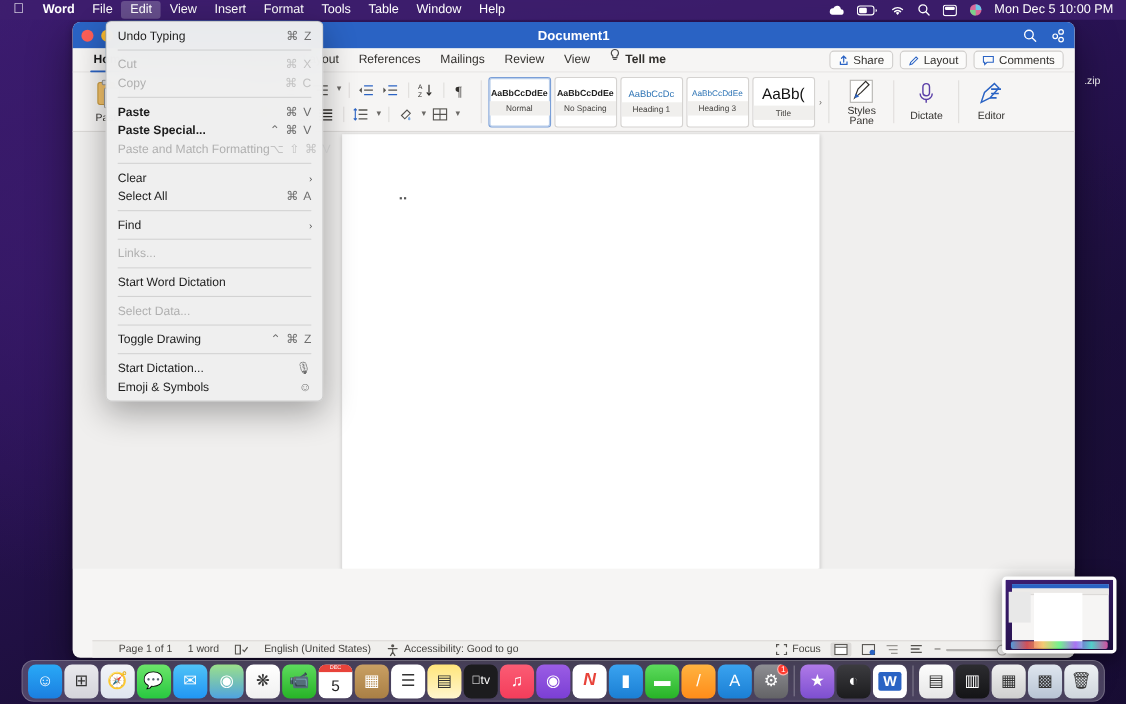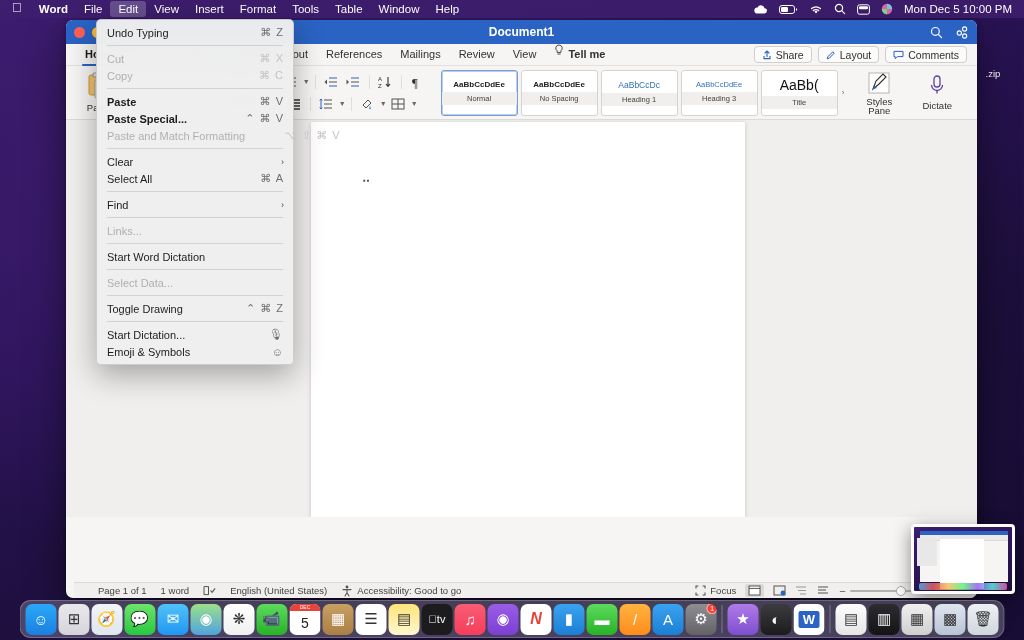--- a/index.html
+++ b/index.html
@@ -109,21 +109,21 @@
     width: 21px; height: 20px; border-radius: 3px;
   }
   .icobtn.on { background: #dcdad8; }
   .caret { font-size: 7px; color: #6b6966; margin-left: 1px; }
   .rrow { display: flex; align-items: center; gap: 1px; }
   .rcol { display: flex; flex-direction: column; gap: 2px; justify-content: center; height: 100%; }
 
   
   #styles-gallery { display: flex; align-items: center; gap: 3px; padding: 0 4px; }
   .stylecard {
-    width: 77px; height: 46px; border: 1px solid #d5d3d1; border-radius: 3px;
+    width: 57px; height: 46px; border: 1px solid #d5d3d1; border-radius: 3px;
     background: #fff; display: flex; flex-direction: column;
     align-items: center; justify-content: center; overflow: hidden;
   }
   .stylecard.sel { border-color: #7a9fd8; box-shadow: 0 0 0 1px #b8cdea inset; }
   .sc-prev { font-size: 8px; color: #222; white-space: nowrap; font-weight: bold; }
   .sc-prev.h { color: #2e74b5; font-weight: normal; font-size: 8.5px; }
   .sc-prev.title { font-size: 14px; font-weight: normal; color: #111; }
   .sc-name {
     font-size: 7.5px; color: #44423f; margin-top: 3px;
     background: #f0efed; width: 100%; text-align: center; padding: 2px 0;
@@ -139,21 +139,21 @@
     width: 434px; height: 474px; background: #fff;
     box-shadow: 0 1px 4px rgba(0,0,0,0.18);
   }
   #doc-text {
     position: absolute; left: 52px; top: 54px;
     font-size: 8px; color: #555; letter-spacing: 1px;
   }
 
   
   #statusbar {
-    position: absolute; bottom: 0; left: 8px; width: 911px; height: 16px;
+    position: absolute; bottom: 0; left: 18px; width: 911px; height: 16px;
     background: #f0efed; border-top: 1px solid #dcdad8;
     display: flex; align-items: center; padding: 0 24px;
     font-size: 9.5px; color: #44423f; gap: 14px;
   }
   #sb-right { margin-left: auto; display: flex; align-items: center; gap: 9px; }
   .sbico { display: inline-flex; align-items: center; }
   #zoom-slider { display: flex; align-items: center; gap: 4px; }
   .zs-track {
     width: 70px; height: 2px; background: #b4b2b0; border-radius: 1px; position: relative;
   }
@@ -174,21 +174,21 @@
     font-size: 11px; color: #1d1d1d;
   }
   .mi {
     display: flex; align-items: center; height: 17px;
     padding: 0 9px 0 10px; white-space: nowrap;
   }
   .mi .lbl { flex: 1; }
   .mi .sc { color: #6e6e6e; font-size: 11px; letter-spacing: 1px; }
   .mi.hl { background: #3478f6; color: #fff; margin: 0 0px; }
   .mi.hl .sc { color: #fff; }
-  .mi.dis { color: #b0b0b0; gap: 39px; }
+  .mi.dis { color: #b0b0b0; }
   .mi.dis .sc { color: #c3c3c3; }
   .mi .arrow { font-size: 9px; color: #4a4a4a; }
   .midiv { height: 1px; background: rgba(0,0,0,0.12); margin: 4px 10px; }
 
   
   #shot-thumb {
     position: absolute; right: 9px; bottom: 46px;
     width: 104px; height: 70px;
     background: #fff; border: 3px solid #fdfdfd; border-radius: 4px;
     box-shadow: 0 5px 18px rgba(0,0,0,0.45);

